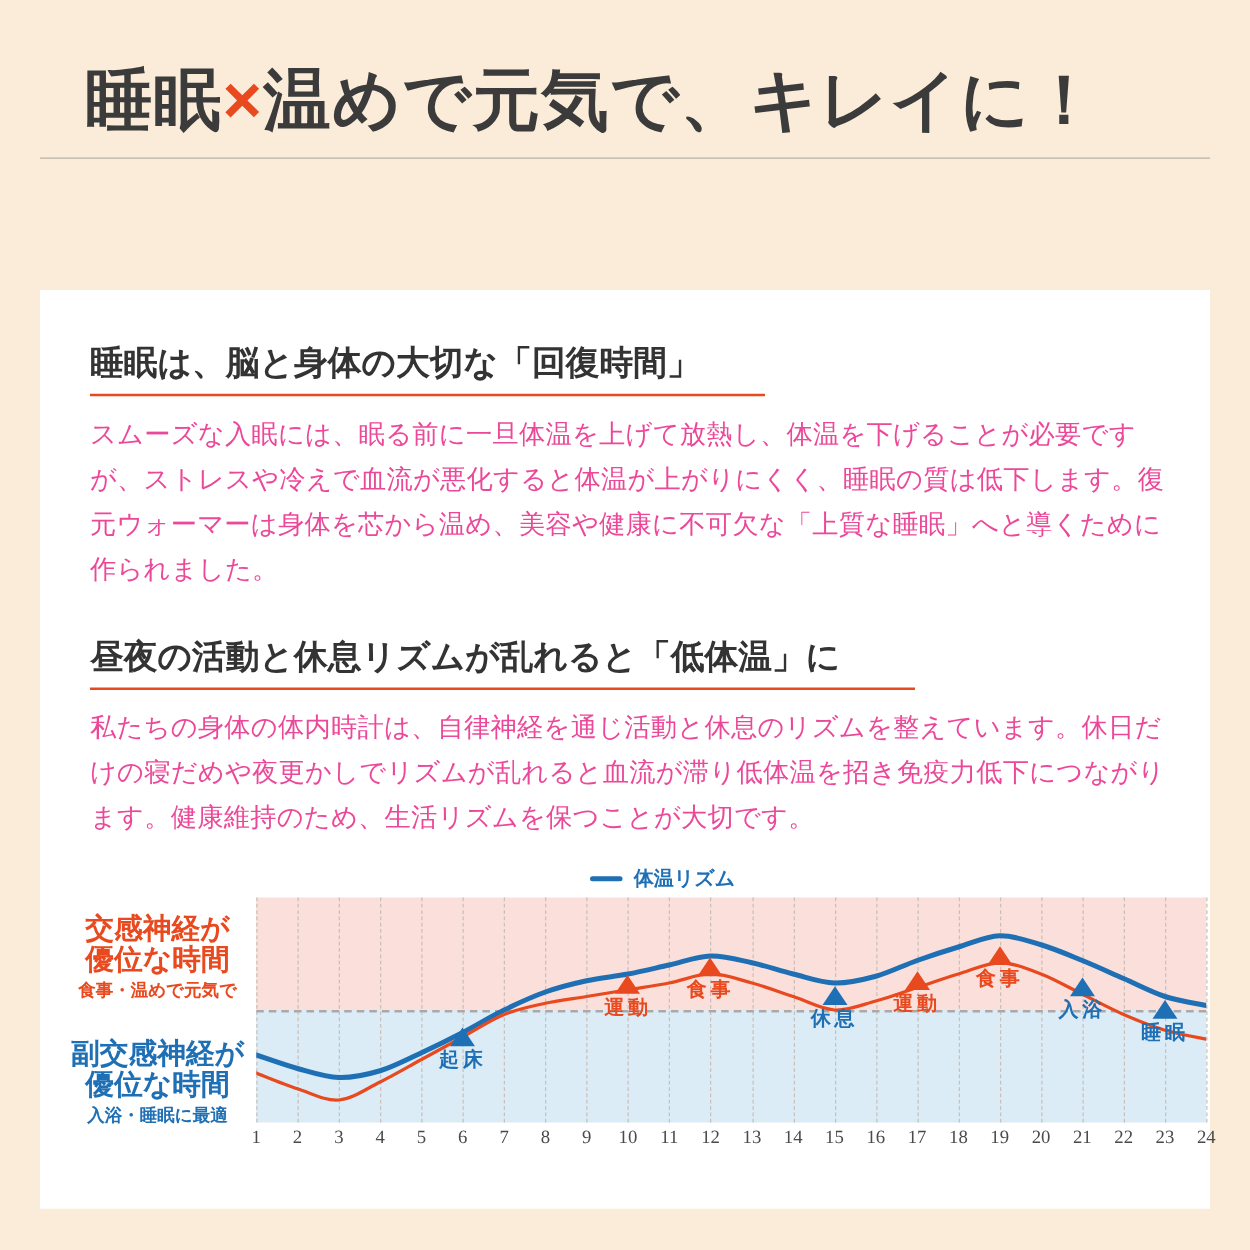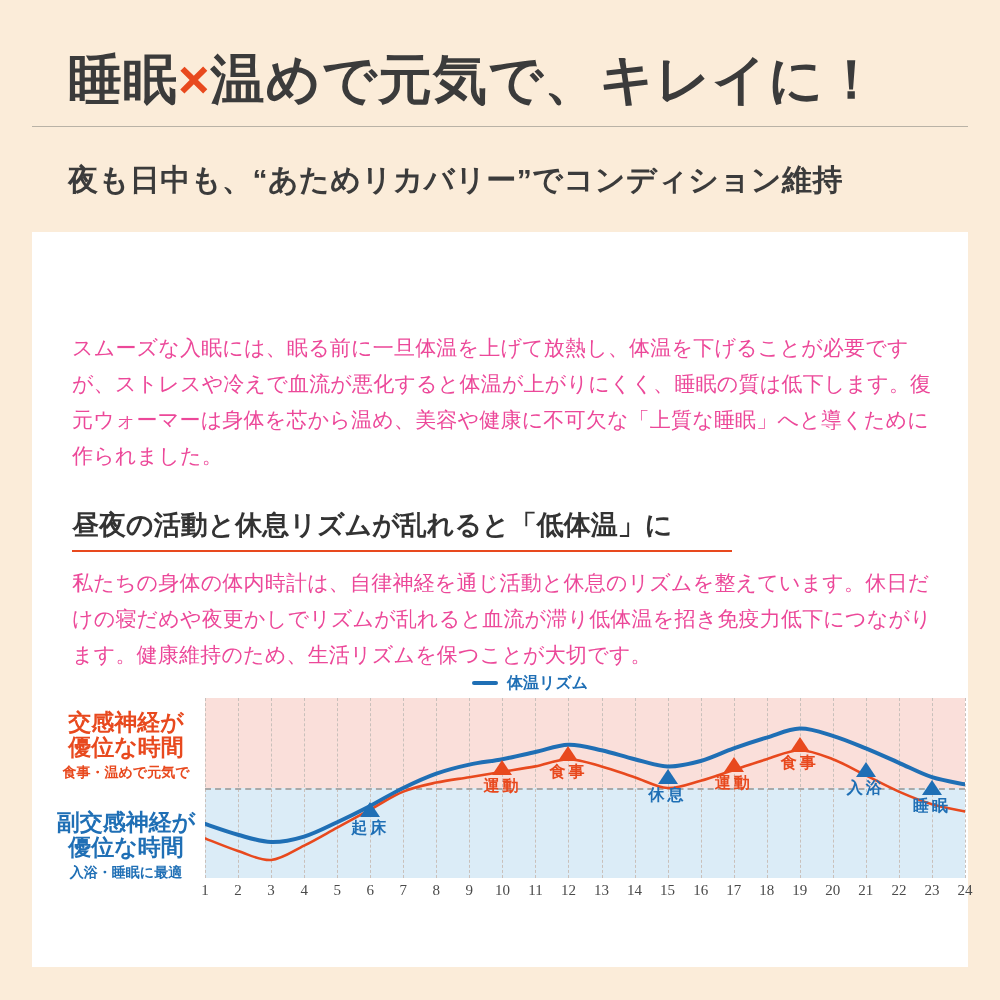--- a/index.html
+++ b/index.html
@@ -49,21 +49,21 @@
   .para{
     position:absolute;left:40px;width:866px;
     font-size:21px;line-height:36px;color:#ec4899;
     letter-spacing:.2px;
   }
   #para1{top:98px;}
   #para2{top:333px;}
 
   
   .chart{
-    position:absolute;left:0;top:438px;width:890px;height:260px;
+    position:absolute;left:0;top:458px;width:890px;height:260px;
   }
   .legend{
     position:absolute;left:440px;top:0;width:490px;height:26px;
     display:flex;align-items:center;gap:34px;
   }
   .legend-item{display:flex;align-items:center;gap:9px;white-space:nowrap;}
   .legend-swatch{width:26px;height:4px;border-radius:2px;display:block;}
   .legend-label{font-size:16px;font-weight:700;}
   .legend-item.blue .legend-label{color:#1f6fb5;}
   .legend-item.orange .legend-label{color:#e8491e;}
@@ -115,24 +115,24 @@
 </style>
 </head>
 <body>
 
 <div class="page">
 
   <div class="hero-title">
     <span>睡眠</span><span class="cross">×</span><span>温めで元気で、キレイに！</span>
   </div>
   <div class="hero-rule"></div>
-  <div class="hero-sub">夜も日中も、“あためリカバリー”でコンディション維持</div>
 
   <div class="card">
 
+    <div class="sec-head" id="head1">睡眠は、脳と身体の大切な「回復時間」</div>
     <div class="para" id="para1">スムーズな入眠には、眠る前に一旦体温を上げて放熱し、体温を下げることが必要ですが、ストレスや冷えで血流が悪化すると体温が上がりにくく、睡眠の質は低下します。復元ウォーマーは身体を芯から温め、美容や健康に不可欠な「上質な睡眠」へと導くために作られました。</div>
 
     <div class="sec-head" id="head2">昼夜の活動と休息リズムが乱れると「低体温」に</div>
     <div class="para" id="para2">私たちの身体の体内時計は、自律神経を通じ活動と休息のリズムを整えています。休日だけの寝だめや夜更かしでリズムが乱れると血流が滞り低体温を招き免疫力低下につながります。健康維持のため、生活リズムを保つことが大切です。</div>
 
     <div class="chart">
 
       <div class="legend">
         <div class="legend-item blue">
           <span class="legend-swatch" style="background:#1f6fb5"></span>

